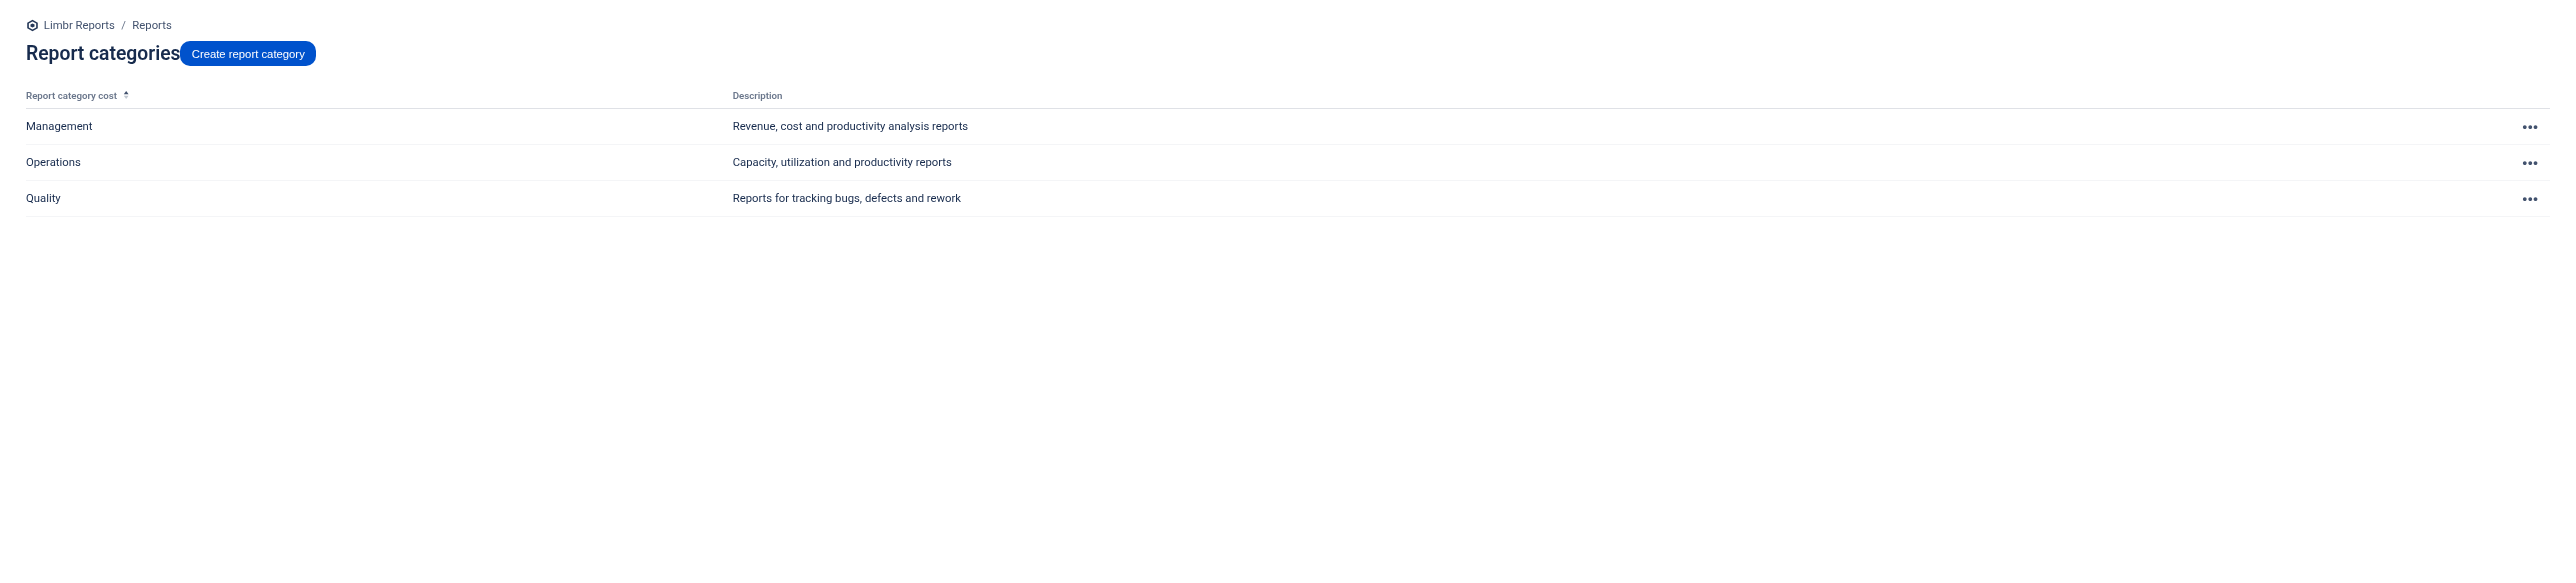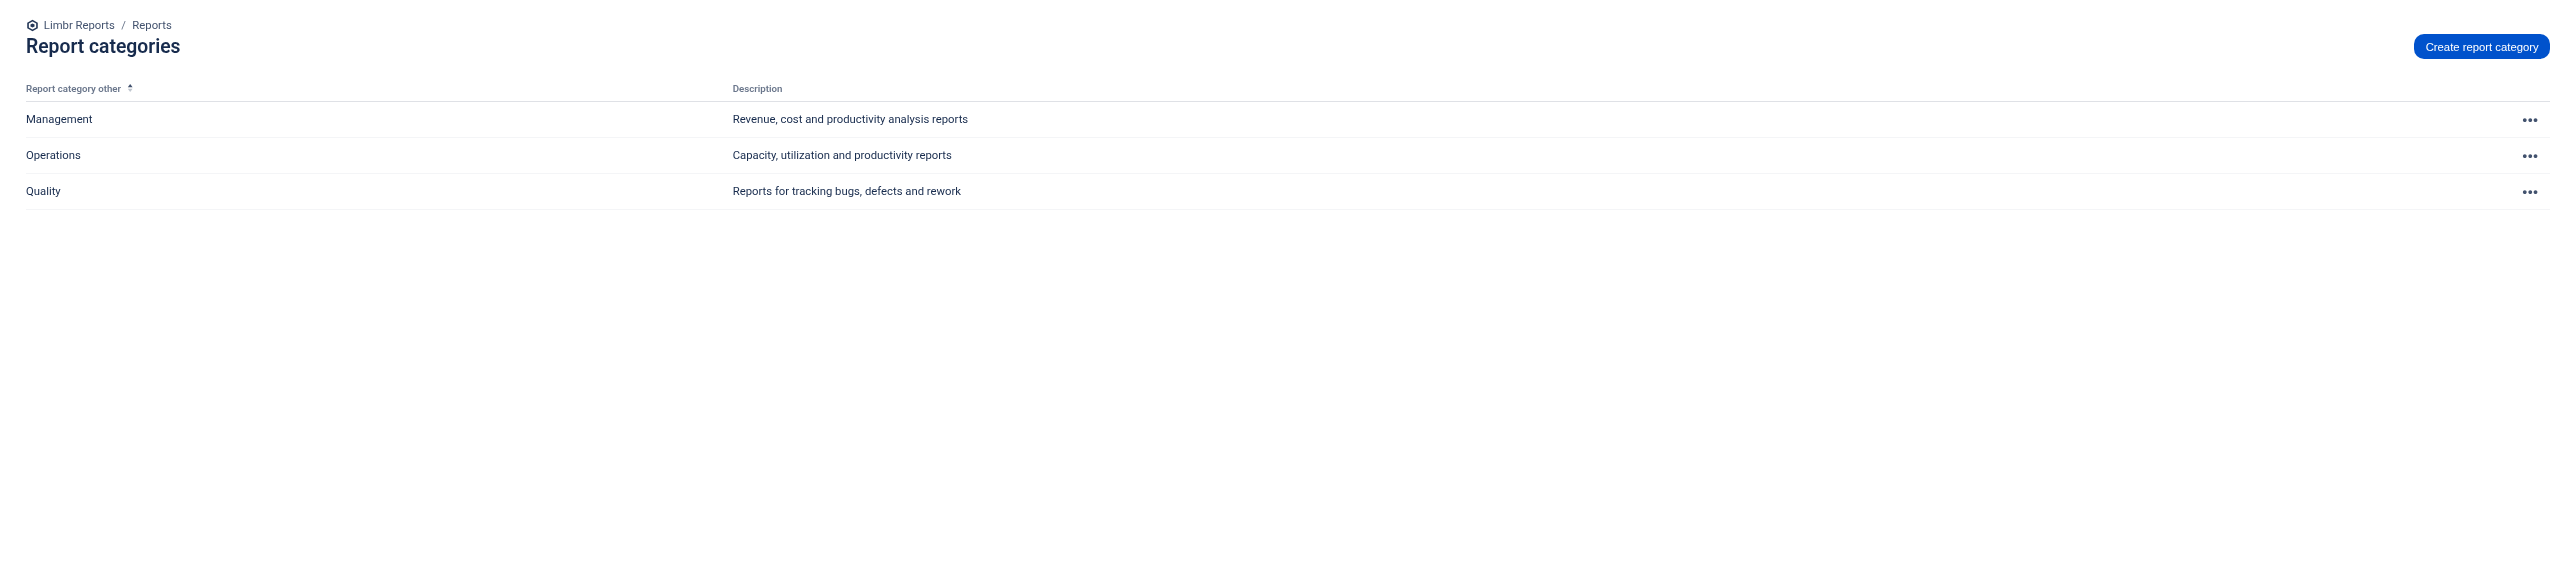--- a/index.html
+++ b/index.html
@@ -12,39 +12,38 @@
       background: #fff;
       color: #172B4D;
       padding: 19.3px 26px;
     }
     .breadcrumb {
       display: flex;
       align-items: center;
       gap: 6.4px;
       font-size: 11.3px;
       color: #42526E;
-      margin-bottom: 2px;
+      margin-bottom: 9px;
     }
     .breadcrumb a {
       color: #42526E;
       text-decoration: none;
       display: flex;
       align-items: center;
       gap: 4.8px;
     }
     .breadcrumb-separator {
       color: #6B778C;
     }
     .logo-icon {
       display: inline-flex;
       align-items: center;
     }
     .header-row {
       display: flex;
-      justify-content: space-between;
       align-items: center;
       margin-bottom: 19.3px;
     }
     .page-title {
       font-size: 19.3px;
       font-weight: 600;
       color: #172B4D;
     }
     .create-button {
       background: #0052CC;
@@ -131,21 +130,21 @@
 
 <div class="header-row">
   <h1 class="page-title">Report categories</h1>
   <button class="create-button">Create report category</button>
 </div>
 
 <table>
   <thead>
     <tr>
       <th class="col-name sortable">
-        <span>Report category other</span>
+        <span>Report category cost</span>
         <span class="sort-icon">
           <svg width="6.4" height="8" viewBox="0 0 8 10">
             <path d="M4 0 L7 4 L1 4 Z" fill="#42526E"></path>
             <path d="M4 10 L7 6 L1 6 Z" fill="#C1C7D0"></path>
           </svg>
         </span>
       </th>
       <th class="col-desc">Description</th>
       <th class="col-actions"></th>
     </tr>

